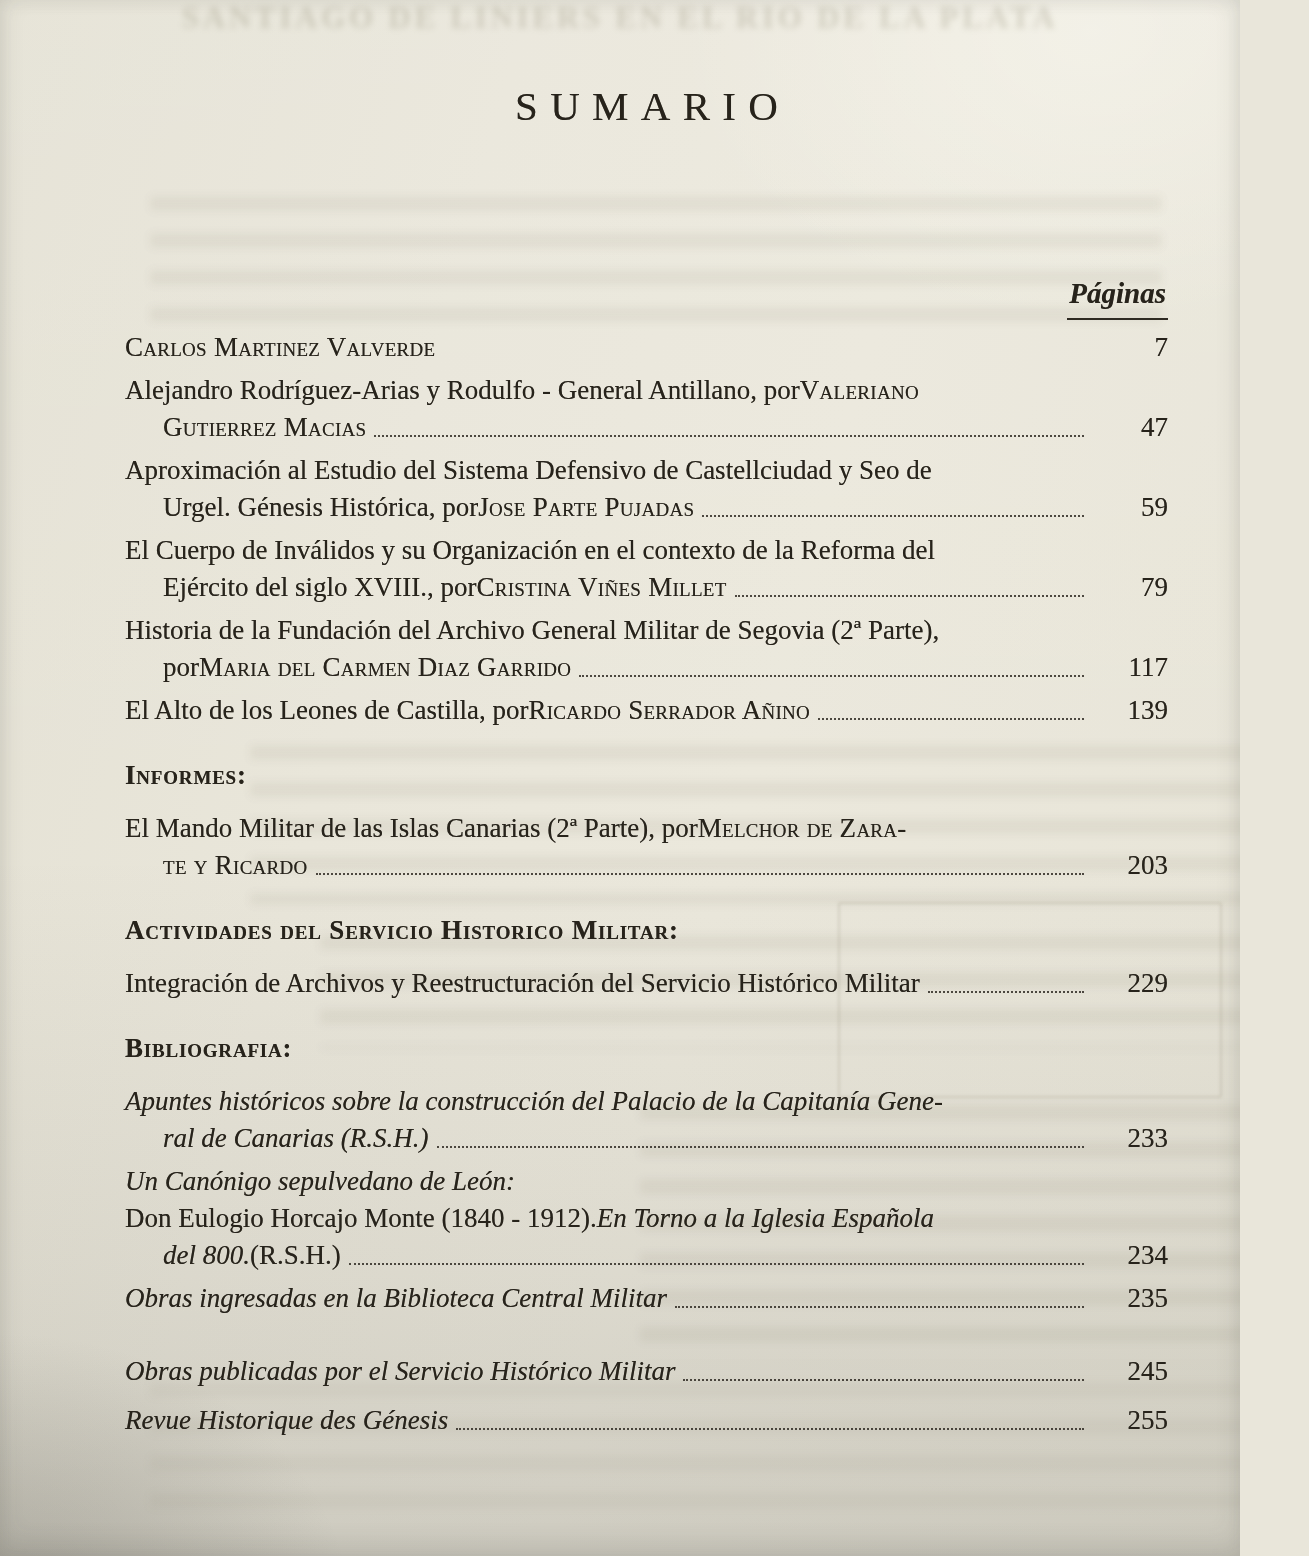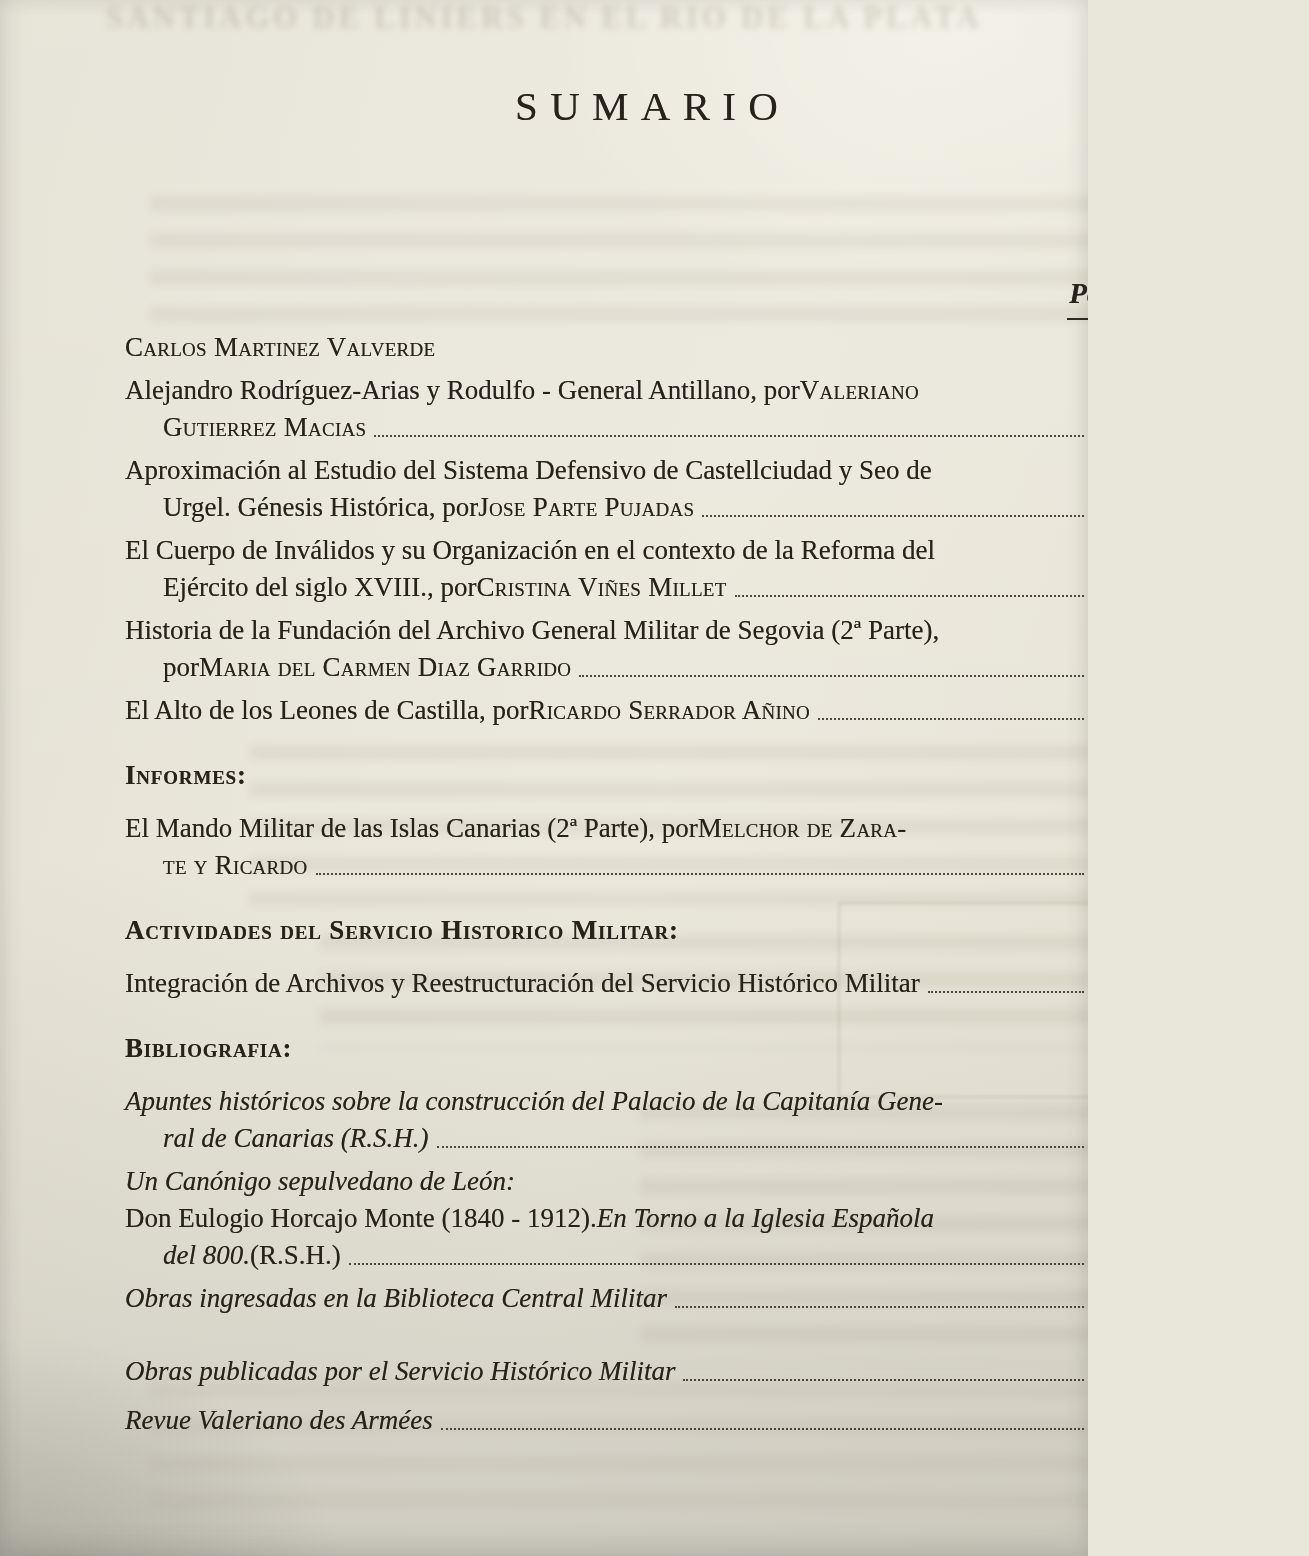--- a/index.html
+++ b/index.html
@@ -4,21 +4,21 @@
 <style>
   html, body { margin: 0; padding: 0; }
   body {
     width: 1309px; height: 1556px;
     font-family: "Liberation Serif", "DejaVu Serif", serif;
     background: #e9e6da;
     overflow: hidden;
   }
   .page {
     position: relative;
-    width: 1088px; height: 1556px;
+    width: 1240px; height: 1556px;
     overflow: hidden;
     background:
       radial-gradient(520px 420px at 0% 104%, rgba(88,86,78,0.30), rgba(88,86,78,0.0) 68%),
       radial-gradient(700px 500px at 88% 2%, rgba(255,255,248,0.35), rgba(255,255,248,0) 60%),
       linear-gradient(to bottom, rgba(255,255,255,0.10) 0%, rgba(0,0,0,0) 55%, rgba(95,93,84,0.10) 82%, rgba(105,103,95,0.22) 100%),
       linear-gradient(105deg, #e4e1d4 0%, #e9e6da 32%, #ebe8dc 58%, #e7e4d7 100%);
     box-shadow: inset 0 -10px 26px rgba(60,58,50,0.14), inset 0 4px 14px rgba(120,118,108,0.08);
     color: #27231b;
   }
 
@@ -236,21 +236,21 @@
         </div>
         <div class="toc-entry" style="margin-top: 36px;">
           <div class="toc-line">
             <span class="seg-i">Obras publicadas por el Servicio Histórico Militar</span>
             <span class="leader"></span>
             <span class="pagenum">245</span>
           </div>
         </div>
         <div class="toc-entry" style="margin-top: 12px;">
           <div class="toc-line">
-            <span class="seg-i">Revue Valeriano des Armées</span>
+            <span class="seg-i">Revue Historique des Génesis</span>
             <span class="leader"></span>
             <span class="pagenum">255</span>
           </div>
         </div>
       </div>
   </div>
 
 </div>
 
 </body></html>

